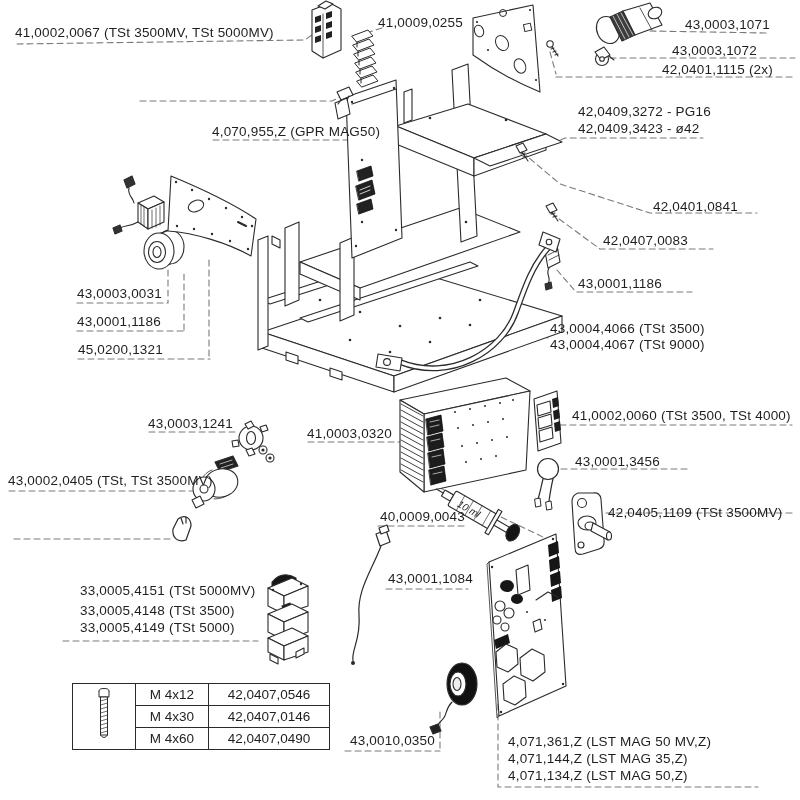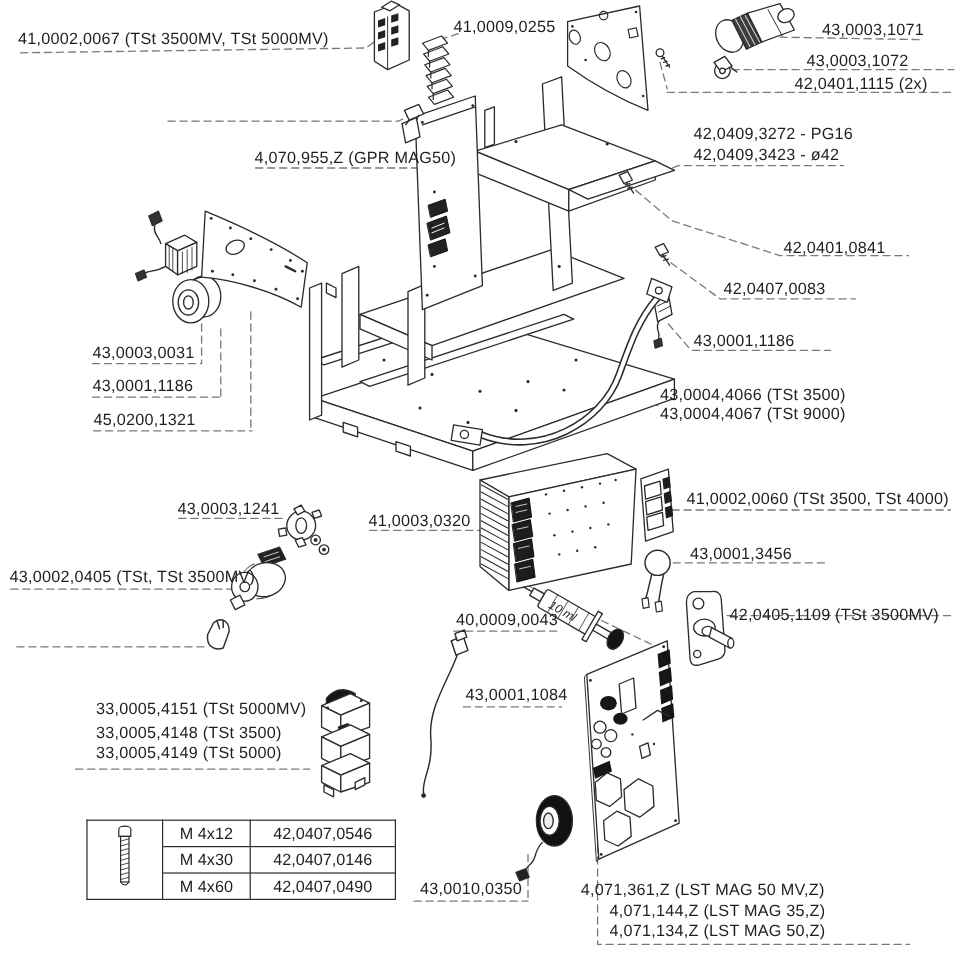--- a/index.html
+++ b/index.html
@@ -439,21 +439,21 @@
 <div class="lbl" style="left:572px;top:408px">41,0002,0060  (TSt 3500, TSt 4000)</div>
 <div class="lbl" style="left:575px;top:454px">43,0001,3456</div>
 <div class="lbl" style="left:8px;top:473px">43,0002,0405 (TSt, TSt 3500MV)</div>
 <div class="lbl" style="left:608px;top:505px">42,0405,1109  (TSt 3500MV)</div>
 <div class="lbl" style="left:380px;top:509px">40,0009,0043</div>
 <div class="lbl" style="left:388px;top:571px">43,0001,1084</div>
 <div class="lbl" style="left:80px;top:583px">33,0005,4151  (TSt 5000MV)</div>
 <div class="lbl" style="left:80px;top:603px">33,0005,4148  (TSt 3500)</div>
 <div class="lbl" style="left:80px;top:620px">33,0005,4149  (TSt 5000)</div>
 <div class="lbl" style="left:350px;top:733px">43,0010,0350</div>
-<div class="lbl" style="left:484px;top:734px">4,071,361,Z  (LST MAG 50 MV,Z)</div>
+<div class="lbl" style="left:508px;top:734px">4,071,361,Z  (LST MAG 50 MV,Z)</div>
 <div class="lbl" style="left:508px;top:751px">4,071,144,Z  (LST MAG 35,Z)</div>
 <div class="lbl" style="left:508px;top:768px">4,071,134,Z  (LST MAG 50,Z)</div>
 
 <table class="screws">
   <tbody>
         <tr>
     <td class="iconcell" rowspan="3">
       <svg width="22" height="58" viewBox="0 0 22 58" stroke="#2b2b2b" stroke-width="1" fill="#ffffff">
         <ellipse cx="11" cy="5" rx="5" ry="2.5"></ellipse>
         <path d="M6,5 L6,11 L16,11 L16,5"></path>

